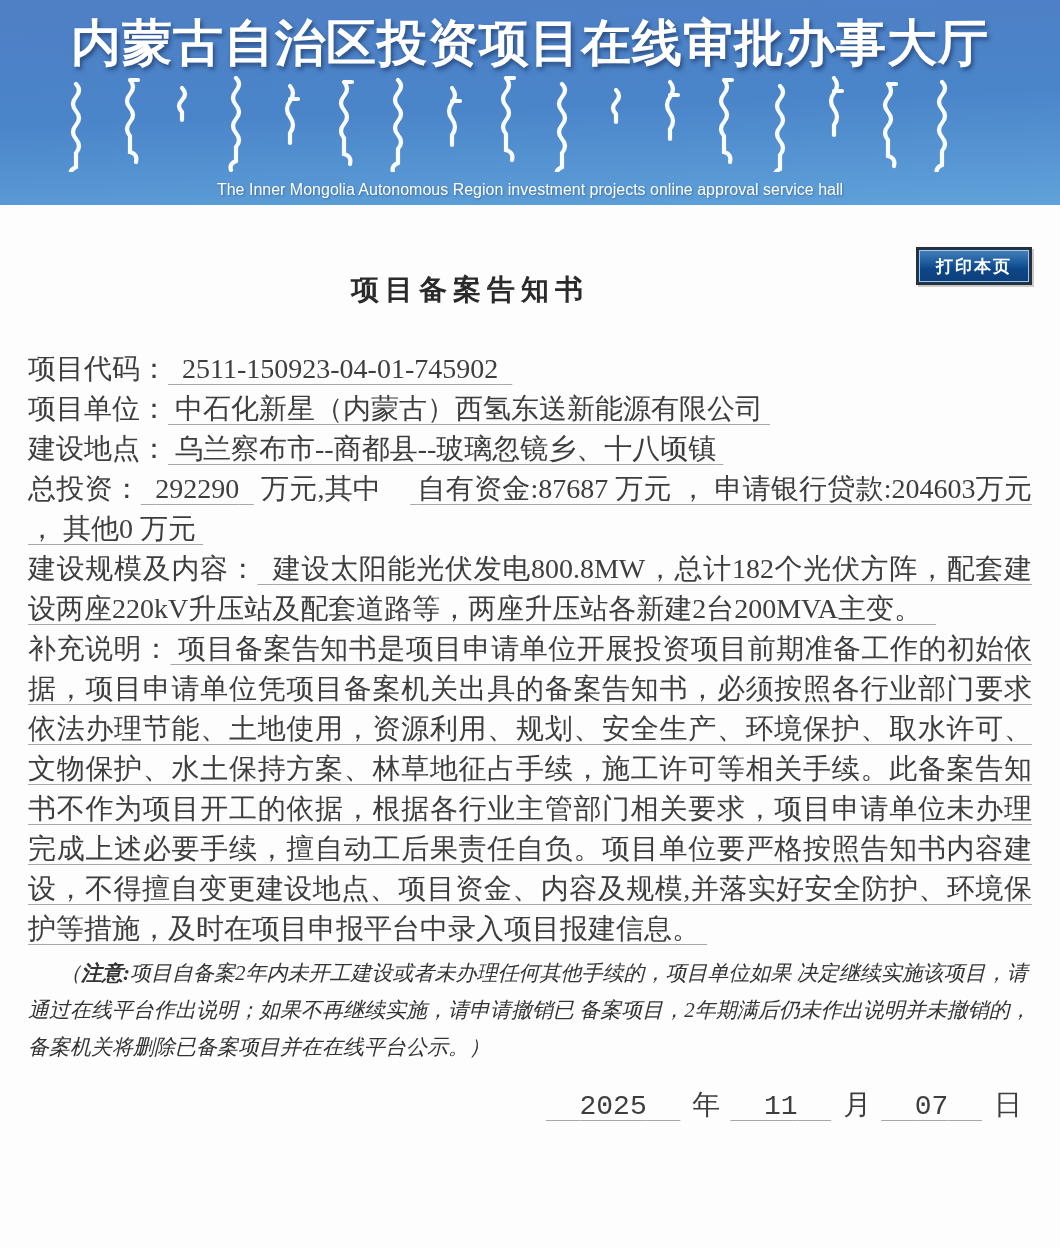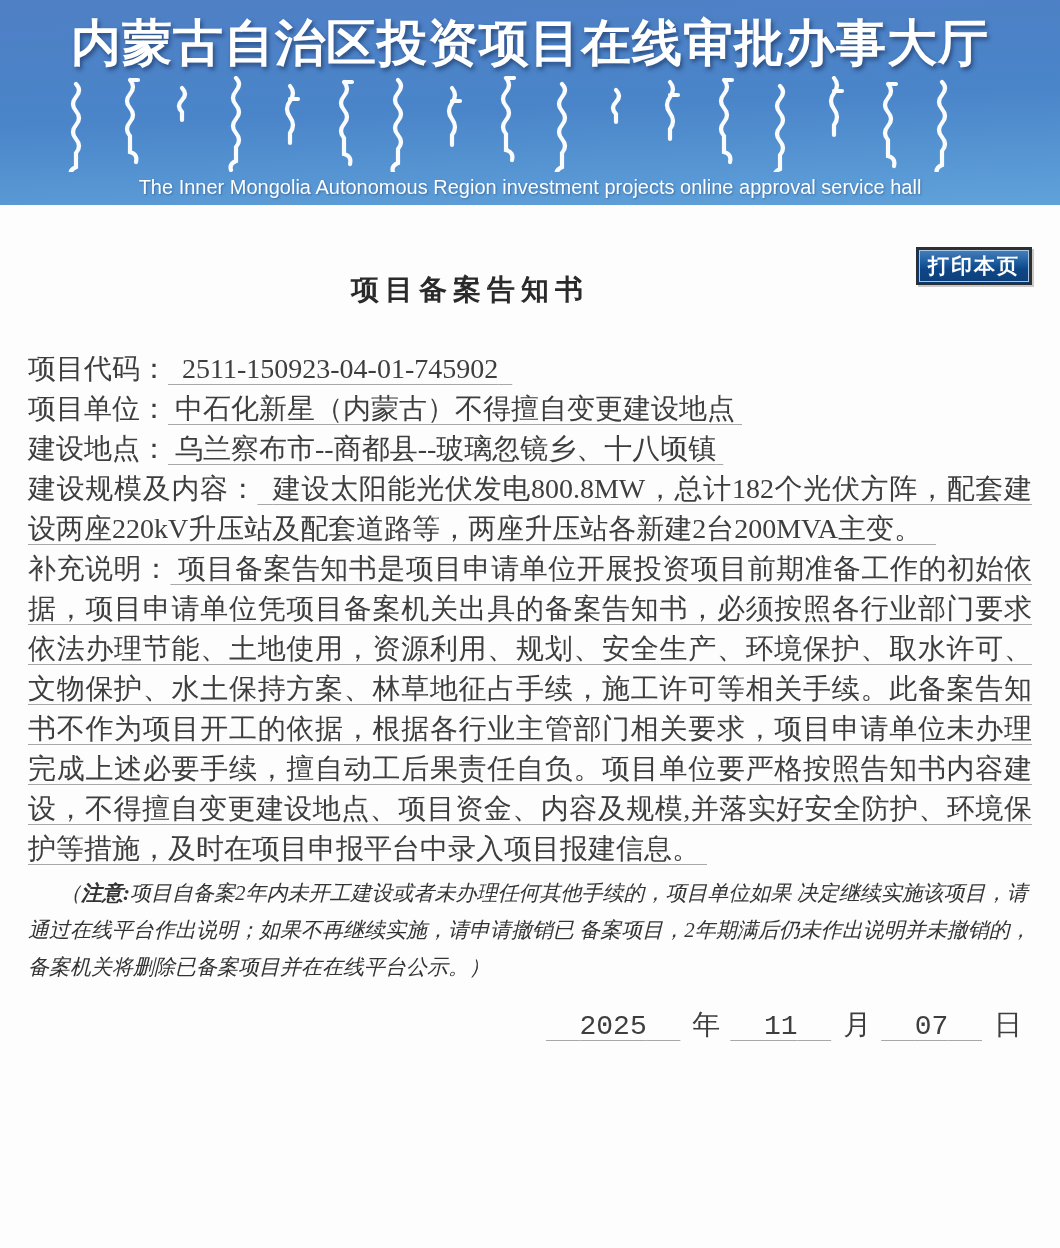--- a/index.html
+++ b/index.html
@@ -15,28 +15,28 @@
   }
   .banner-title{
     margin:0;padding-top:10px;white-space:nowrap;
     font-size:50px;font-weight:bold;color:#ffffff;letter-spacing:1px;
     text-shadow:2px 3px 4px rgba(15,35,75,.55);
     font-family:"Liberation Serif","DejaVu Serif",serif;
   }
   .mongolian{position:absolute;left:0;top:76px;width:100%;height:96px;}
   .banner-en{
     position:absolute;left:0;bottom:6px;width:100%;
-    color:#ffffff;font-size:20px;
+    color:#ffffff;font-size:16px;
     font-family:"Liberation Sans","DejaVu Sans",sans-serif;
     text-shadow:1px 1px 2px rgba(15,35,75,.35);
   }
   
   .print-btn{
     position:absolute;top:247px;right:28px;width:116px;height:38px;
-    color:#ffffff;font-weight:bold;font-size:21px;letter-spacing:2px;
+    color:#ffffff;font-weight:bold;font-size:17px;letter-spacing:2px;
     font-family:Liberation Sans, sans-serif;
     background:linear-gradient(180deg,#4b83bd 0%,#1c5c9e 40%,#0d4687 60%,#0d3f79 100%);
     border:2px solid #2f2f2f;border-radius:0;
     box-shadow:inset 0 0 0 1px #0a3a70,inset 0 0 0 2px #a6c6e4,2px 2px 0 #c9c9c9;
     cursor:pointer;
   }
   
   .content{padding:0 28px;}
   .doc-title{
     margin:66px 0 0;text-align:center;padding-right:120px;
@@ -104,26 +104,27 @@
   </div>
 
   <button class="print-btn">打印本页</button>
 
   <div class="content">
 
     <h2 class="doc-title">项目备案告知书</h2>
 
     <div class="fields">
       <p class="line"><span>项目代码：</span><span class="u pad2">2511-150923-04-01-745902</span></p>
-      <p class="line"><span>项目单位：</span><span class="u pad1">中石化新星（内蒙古）不得擅自变更建设地点</span></p>
+      <p class="line"><span>项目单位：</span><span class="u pad1">中石化新星（内蒙古）西氢东送新能源有限公司</span></p>
     </div>
 
 
     <p class="line loc"><span>建设地点：</span><span class="u pad1">乌兰察布市--商都县--玻璃忽镜乡、十八顷镇</span></p>
 
+    <p class="line"><span>总投资：</span><span class="u pad2">292290</span> <span>万元,其中</span> <span class="u pad1 gap-l">自有资金:87687 万元 ， 申请银行贷款:204603万元 ， 其他0 万元</span></p>
 
 
     <p class="line"><span>建设规模及内容：</span><span class="u pad2">建设太阳能光伏发电800.8MW，总计182个光伏方阵，配套建设两座220kV升压站及配套道路等，两座升压站各新建2台200MVA主变。</span></p>
 
     <p class="line"><span>补充说明：</span><span class="u pad1">项目备案告知书是项目申请单位开展投资项目前期准备工作的初始依据，项目申请单位凭项目备案机关出具的备案告知书，必须按照各行业部门要求依法办理节能、土地使用，资源利用、规划、安全生产、环境保护、取水许可、文物保护、水土保持方案、林草地征占手续，施工许可等相关手续。此备案告知书不作为项目开工的依据，根据各行业主管部门相关要求，项目申请单位未办理完成上述必要手续，擅自动工后果责任自负。项目单位要严格按照告知书内容建设，不得擅自变更建设地点、项目资金、内容及规模,并落实好安全防护、环境保护等措施，及时在项目申报平台中录入项目报建信息。</span></p>
 
     <p class="note"><span>（</span><span class="note-bold">注意:</span><span>项目自备案2年内未开工建设或者未办理任何其他手续的，项目单位如果 决定继续实施该项目，请通过在线平台作出说明；如果不再继续实施，请申请撤销已 备案项目，2年期满后仍未作出说明并未撤销的，备案机关将删除已备案项目并在在线平台公示。）</span></p>
 
 
     <p class="line date-line"><span class="u pad2">2025</span><span class="date-unit">年</span><span class="u pad2">11</span><span class="date-unit">月</span><span class="u pad2">07</span><span class="date-unit">日</span></p>

